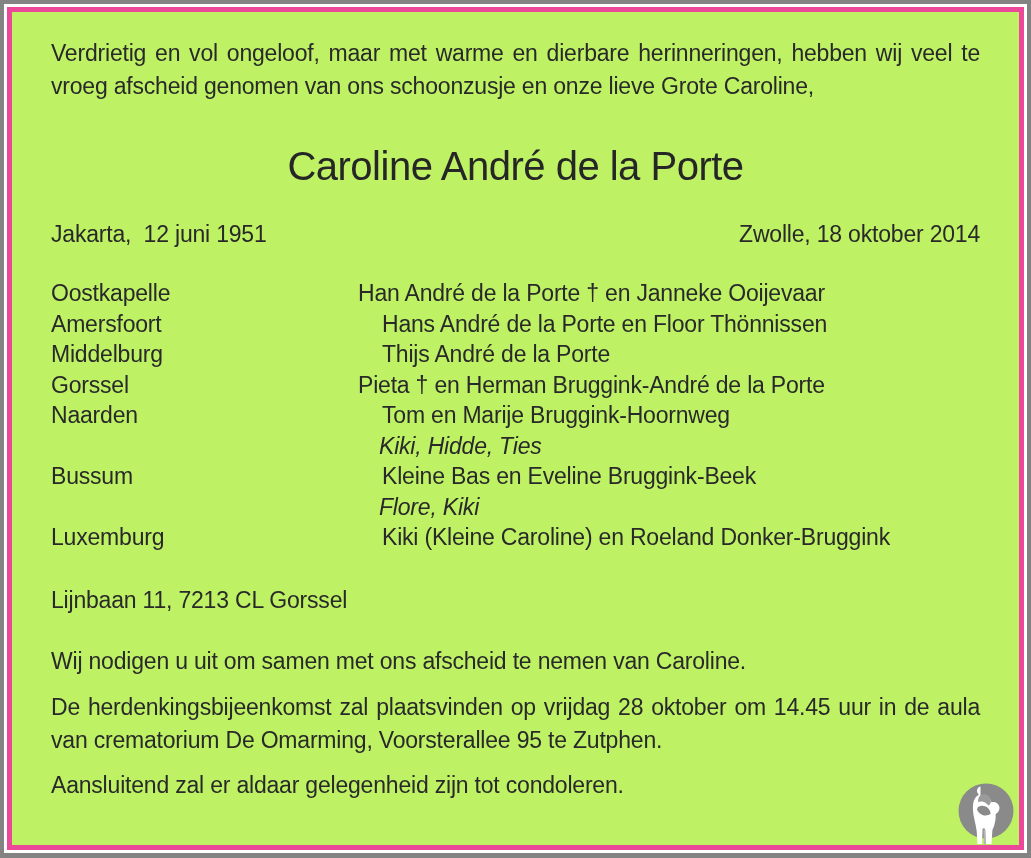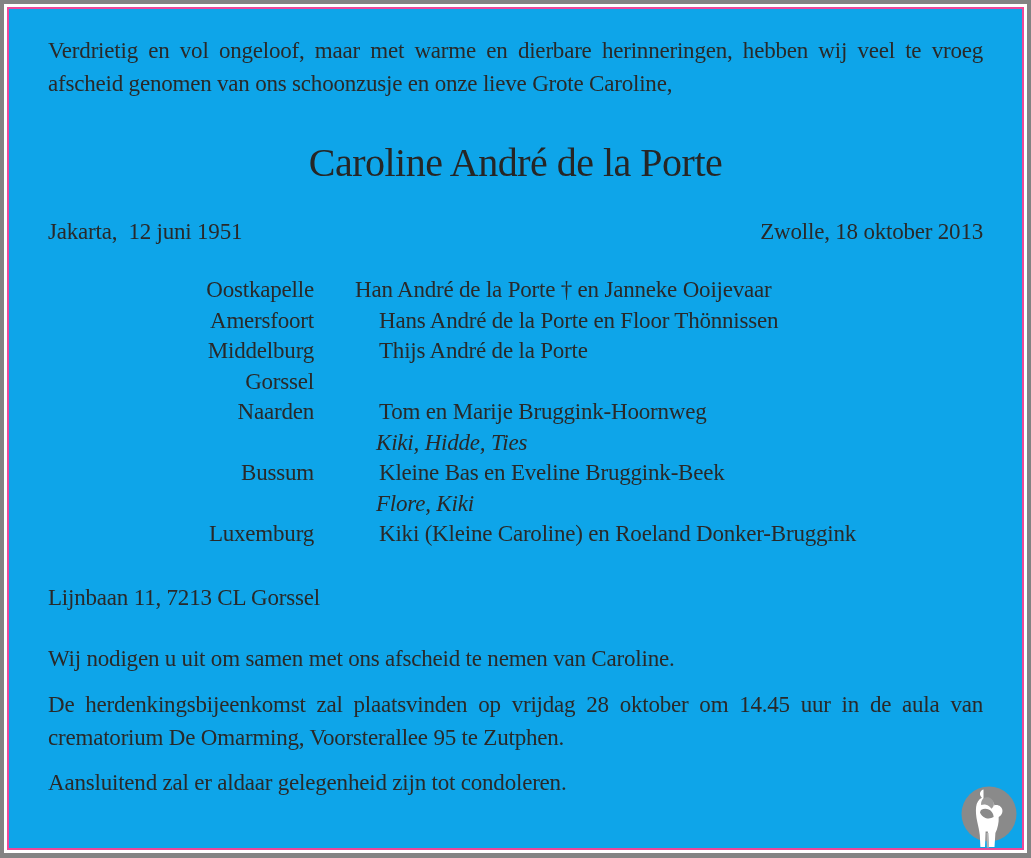--- a/index.html
+++ b/index.html
@@ -11,25 +11,24 @@
   }
   .frame {
     width: 1031px; height: 858px;
     border: 4px solid #838383;
     border-bottom-width: 5px;
     padding: 3px;
     background: #ffffff;
   }
   .inner {
     width: 100%; height: 100%;
-    border: 2px solid #ec4899;
+    border: 5px solid #ec4899;
     position: relative;
     overflow: hidden;
-    background: #0ea5e9;
-    font-family: Liberation Serif, serif;
+    background: #bef264;
   }
   .content {
     padding: 25px 39px 0 39px;
     font-size: 23px;
     letter-spacing: -0.2px;
   }
   .intro {
     line-height: 33px;
     text-align: justify;
     text-align-last: left;
@@ -51,21 +50,21 @@
   }
   .dates-row .place-date { white-space: pre; text-align: center; }
   .family-list {
     margin-top: 27px;
     line-height: 30.5px;
   }
   .family-row {
     display: grid;
     grid-template-columns: 266px 1fr;
   }
-  .family-row .city { text-align: right; }
+  .family-row .city { text-align: left; }
   .family-row .names { padding-left: 41px; white-space: nowrap; }
   .family-row .names.indent { padding-left: 65px; }
   .family-row .names.italic { font-style: italic; padding-left: 62px; }
   .address { margin-top: 31px; line-height: 33px; }
   .invitation { margin-top: 28px; line-height: 33px; }
   .ceremony {
     margin-top: 13px;
     line-height: 33px;
     text-align: justify;
     text-align-last: left;
@@ -85,38 +84,39 @@
 <div class="frame">
   <div class="inner">
     <div class="content">
 
       <p class="intro">Verdrietig en vol ongeloof, maar met warme en dierbare herinneringen, hebben wij veel te vroeg afscheid genomen van ons schoonzusje en onze lieve Grote Caroline,</p>
 
       <h1 class="deceased-name">Caroline André de la Porte</h1>
 
       <div class="dates-row">
         <span class="place-date">Jakarta,  12 juni 1951</span>
-        <span class="place-date">Zwolle, 18 oktober 2013</span>
+        <span class="place-date">Zwolle, 18 oktober 2014</span>
       </div>
 
       <div class="family-list">
         <div class="family-row">
           <span class="city">Oostkapelle</span>
           <span class="names">Han André de la Porte † en Janneke Ooijevaar</span>
         </div>
         <div class="family-row">
           <span class="city">Amersfoort</span>
           <span class="names indent">Hans André de la Porte en Floor Thönnissen</span>
         </div>
         <div class="family-row">
           <span class="city">Middelburg</span>
           <span class="names indent">Thijs André de la Porte</span>
         </div>
         <div class="family-row">
           <span class="city">Gorssel</span>
+          <span class="names">Pieta † en Herman Bruggink-André de la Porte</span>
         </div>
         <div class="family-row">
           <span class="city">Naarden</span>
           <span class="names indent">Tom en Marije Bruggink-Hoornweg</span>
         </div>
         <div class="family-row">
           <span class="city"></span>
           <span class="names italic">Kiki, Hidde, Ties</span>
         </div>
         <div class="family-row">

